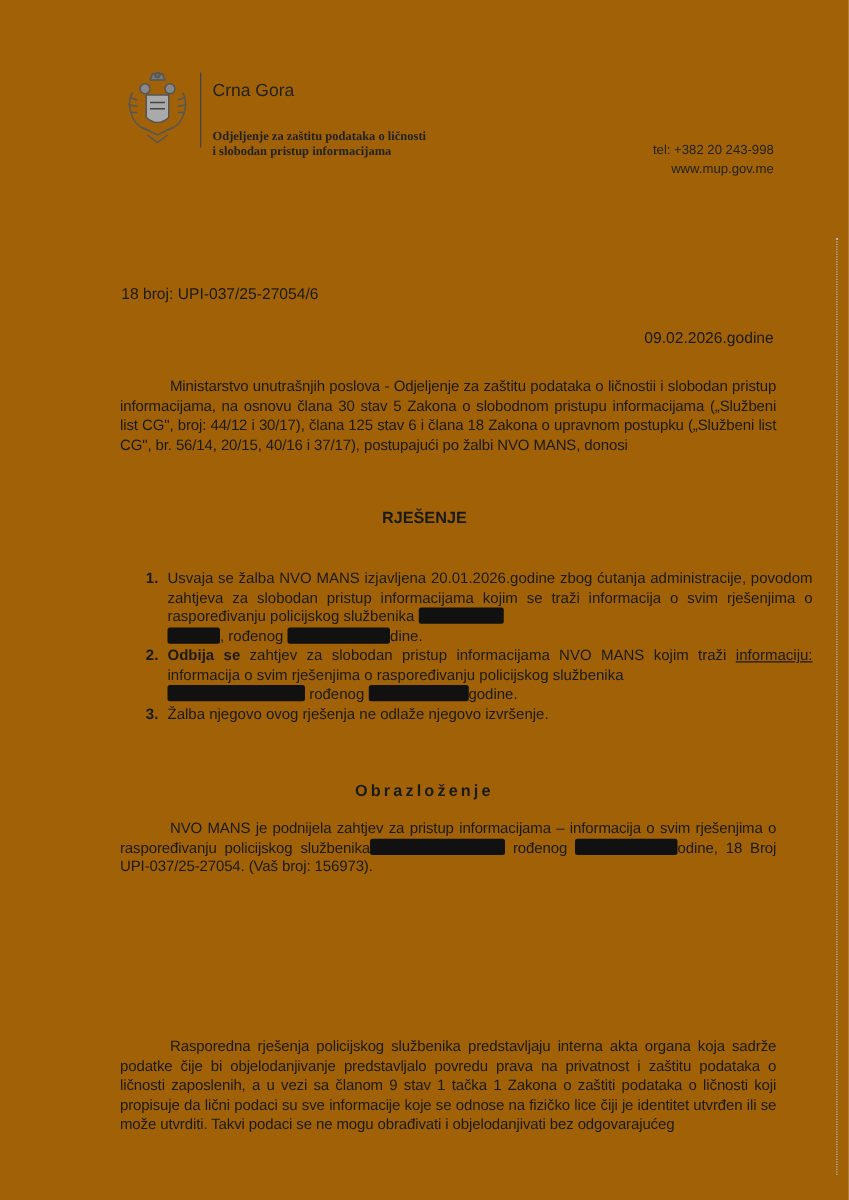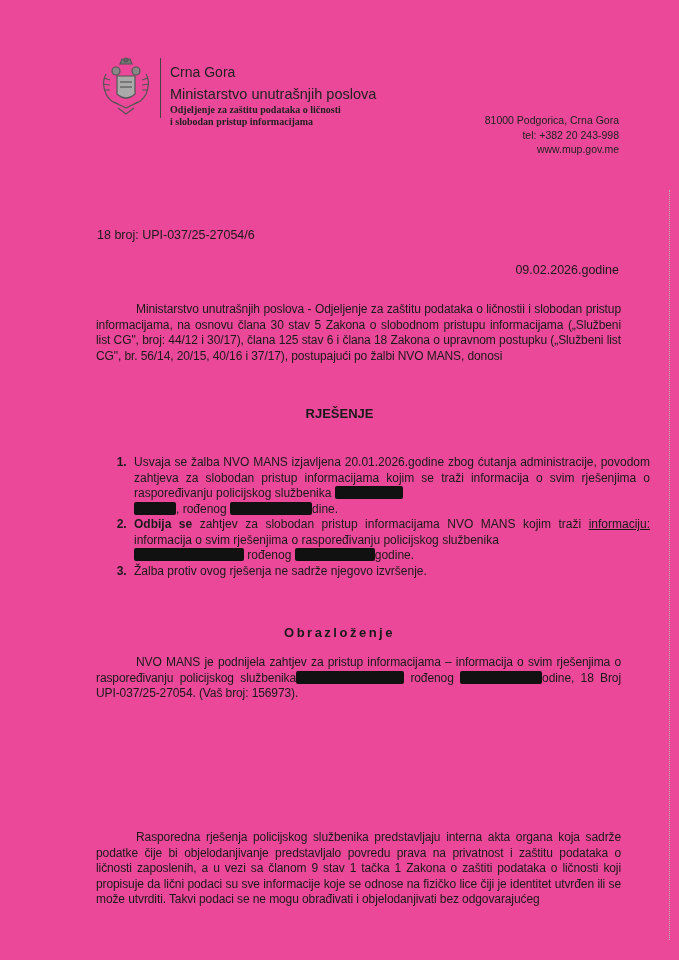--- a/index.html
+++ b/index.html
@@ -2,21 +2,21 @@
 <html><head>
   <meta charset="utf-8">
   <style>
     html, body { margin: 0; padding: 0; }
     body {
       width: 679px; height: 960px; overflow: hidden;
       background: #ffffff; color: #1a1a1a;
       font-family: "Liberation Sans", sans-serif;
       position: relative;
     }
-    .page { position: absolute; inset: 0; background: #ec4899; }
+    .page { position: absolute; inset: 0; background: #a16207; }
     .edge-dots {
       position: absolute; left: 669px; top: 190px; bottom: 20px; width: 0;
       border-left: 1px dotted #b8b8b8;
     }
     .crest { position: absolute; left: 100px; top: 56px; width: 52px; height: 62px; }
     .header-rule { position: absolute; left: 160px; top: 58px; width: 1px; height: 60px; background: #444; }
     .gov-name { position: absolute; left: 170px; top: 64px; font-size: 14px; color: #222; }
     .ministry-name { position: absolute; left: 170px; top: 86px; font-size: 14.5px; color: #222; }
     .dept-name {
       position: absolute; left: 170px; top: 104px; font-family: "Liberation Serif", serif;
@@ -62,43 +62,41 @@
       <path d="M4 22 l6 2 M3 28 l7 1 M4 34 l6 0 M48 22 l-6 2 M49 28 l-7 1 M48 34 l-6 0"></path>
       <circle cx="16" cy="15" r="4" fill="#888"></circle>
       <circle cx="36" cy="15" r="4" fill="#888"></circle>
       <path d="M17 20 h18 v18 q-9 8 -18 0 z" fill="#aaa"></path>
       <path d="M20 26 h12 M20 31 h12" stroke="#444"></path>
       <path d="M14 46 l12 6 l12 -6 M18 52 l8 6 l8 -6"></path>
     </g>
   </svg>
   <div class="header-rule"></div>
   <div class="gov-name">Crna Gora</div>
-  <div class="ministry-name">Ministarstvo unutrašnjih poslova</div>
   <div class="dept-name">
     <div>Odjeljenje za zaštitu podataka o ličnosti</div>
     <div>i slobodan pristup informacijama</div>
   </div>
 
   <div class="address">
-    <div>81000 Podgorica, Crna Gora</div>
     <div>tel: +382 20 243-998</div>
     <div>www.mup.gov.me</div>
   </div>
 
   <div class="ref">18 broj: UPI-037/25-27054/6</div>
   <div class="date">09.02.2026.godine</div>
 
   <div class="para indent" style="top:302px;">Ministarstvo unutrašnjih poslova - Odjeljenje za zaštitu podataka o ličnostii i slobodan pristup informacijama, na osnovu člana 30 stav 5 Zakona o slobodnom pristupu informacijama („Službeni list CG", broj: 44/12 i 30/17), člana 125 stav 6 i člana 18 Zakona o upravnom postupku („Službeni list CG", br. 56/14, 20/15, 40/16 i 37/17), postupajući po žalbi NVO MANS, donosi</div>
 
   <div class="heading" style="top:406px;">RJEŠENJE</div>
 
   <ol class="decision">
     <li><span>Usvaja se žalba NVO MANS izjavljena 20.01.2026.godine zbog ćutanja administracije, povodom zahtjeva za slobodan pristup informacijama kojim se traži informacija o svim rješenjima o raspoređivanju policijskog službenika </span><span class="redact" style="width:68px;"></span><br><span class="redact" style="width:42px;"></span><span>, rođenog </span><span class="redact" style="width:82px;"></span><span>dine.</span></li>
     <li><b>Odbija se</b><span> zahtjev za slobodan pristup informacijama NVO MANS kojim traži </span><span class="u">informaciju:</span><span> informacija o svim rješenjima o raspoređivanju policijskog službenika </span><br><span class="redact" style="width:110px;"></span> <span>rođenog </span><span class="redact" style="width:80px;"></span><span>godine.</span></li>
-    <li><span>Žalba protiv ovog rješenja ne sadrže njegovo izvršenje.</span></li>
+    <li><span>Žalba njegovo ovog rješenja ne odlaže njegovo izvršenje.</span></li>
   </ol>
 
   <div class="heading spaced" style="top:625px;">Obrazloženje</div>
 
   <div class="para indent" style="top:655px;"><span>NVO MANS je podnijela zahtjev za pristup informacijama – informacija o svim rješenjima o raspoređivanju policijskog službenika</span><span class="redact" style="width:108px;"></span><span> rođenog </span><span class="redact" style="width:82px;"></span><span>odine, 18 Broj UPI-037/25-27054. (Vaš broj: 156973).</span></div>
 
   <div class="para indent" style="top:830px;">Rasporedna rješenja policijskog službenika predstavljaju interna akta organa koja sadrže podatke čije bi objelodanjivanje predstavljalo povredu prava na privatnost i zaštitu podataka o ličnosti zaposlenih,  a u vezi sa članom 9 stav 1 tačka 1 Zakona o zaštiti podataka o ličnosti koji propisuje da lični podaci su sve informacije koje se odnose na fizičko lice čiji je identitet utvrđen ili se može utvrditi. Takvi podaci se ne mogu obrađivati i objelodanjivati bez odgovarajućeg</div>
 </div>
 
 </body></html>

